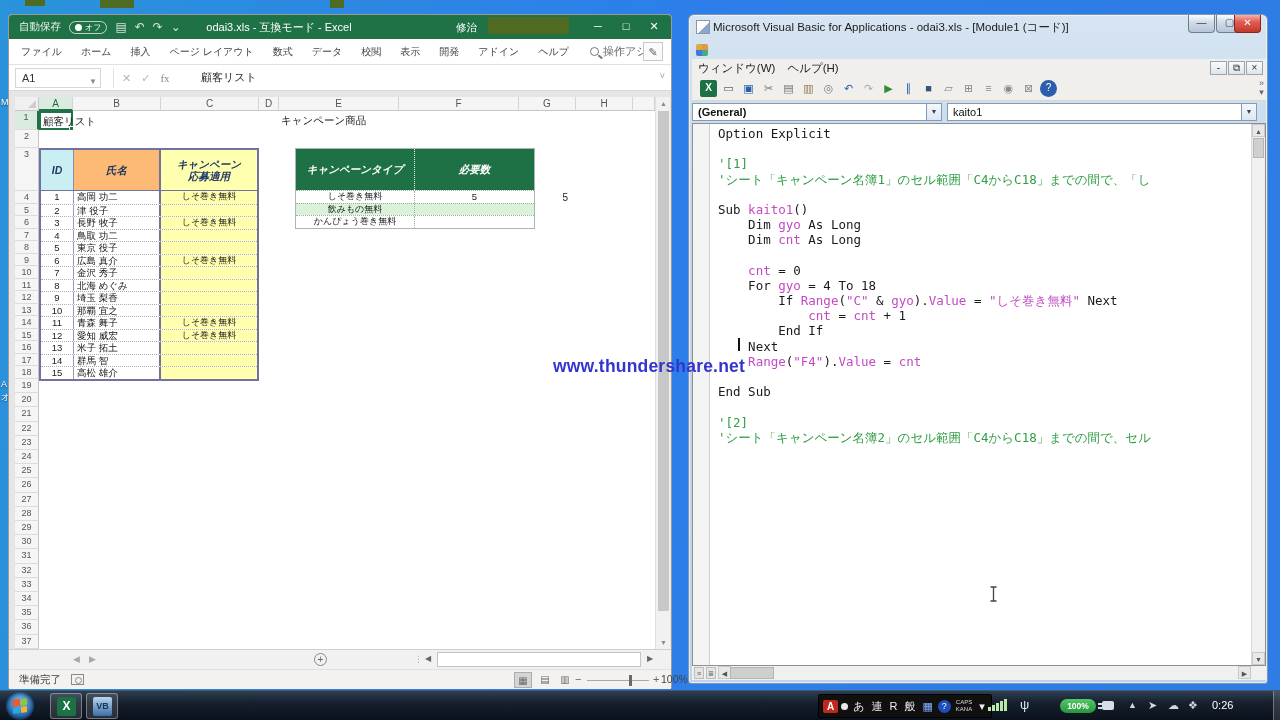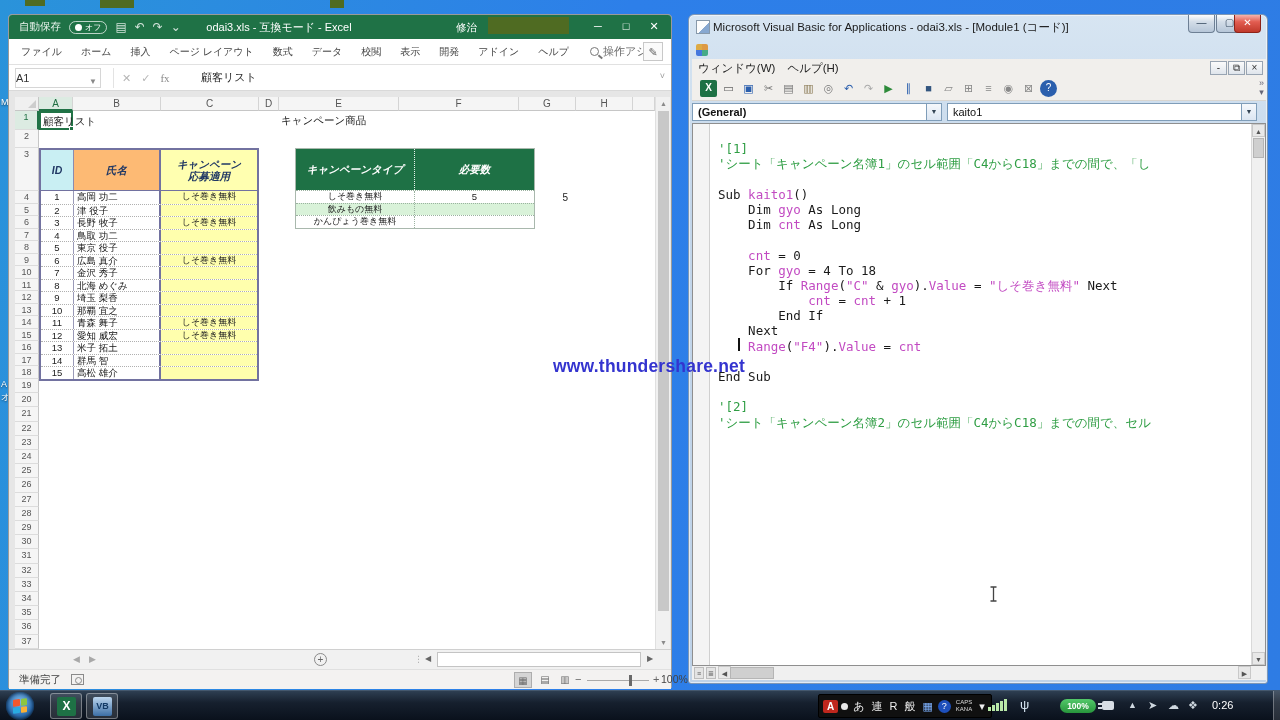--- a/index.html
+++ b/index.html
@@ -35,21 +35,21 @@
   .rtab { font-size:10px; color:#444; margin-right:19px; white-space:nowrap; }
   #rib-search { display:flex; align-items:center; gap:4px; color:#666; font-size:11px; margin-left:2px; }
   .mag { width:9px; height:9px; border:1.4px solid #777; border-radius:50%; position:relative; display:inline-block; }
   .mag:after { content:""; position:absolute; left:7px; top:8px; width:5px; height:1.5px; background:#777; transform:rotate(40deg); }
   #rib-share { position:absolute; right:8px; top:3px; width:20px; height:19px; border:1px solid #c8c8c8;
                text-align:center; line-height:18px; font-size:11px; color:#666; background:#fafafa; }
   
   #xl-fbar { position:absolute; left:0; top:50px; width:100%; height:26px; background:#fff;
              border-bottom:1px solid #d9d9d9; font-size:11px; color:#333; }
   #namebox { position:absolute; left:6px; top:3px; width:86px; height:20px; border:1px solid #d6d6d6;
-             background:#fff; line-height:18px; }
+             background:#fff; line-height:18px; padding-left:6px; }
   #namebox .dd { position:absolute; right:3px; top:4px; color:#888; font-size:8px; }
   .fxgrp { position:absolute; left:104px; top:3px; height:20px; display:flex; align-items:center; gap:10px;
            color:#b5b5b5; font-size:11px; padding-left:8px; border-left:1px solid #e3e3e3; }
   .fxgrp .fx { color:#8a8a8a; font-family:"Liberation Serif",serif;text-align:right; }
   #formula-text { position:absolute; left:192px; top:5px; color:#222; }
   #fbar-exp { position:absolute; right:6px; top:6px; color:#999; font-size:9px; }
   
   #corner { position:absolute; left:6px; top:82px; width:24px; height:14px; background:#f0f0f0;
             border-right:1px solid #c6c6c6; border-bottom:1px solid #c6c6c6; }
   #corner:after { content:""; position:absolute; right:2px; bottom:2px; border-left:8px solid transparent;
@@ -529,20 +529,21 @@
       <span class="arr">▼</span>
     </div>
     <div class="vb-combo" style="left:258px;width:310px">
       <span>kaito1</span>
       <span class="arr">▼</span>
     </div>
 
     <div id="vb-code">
       <div id="vb-margin"></div>
       <div id="code-lines">
+          <div class="cl"><span class="seg-k">Option Explicit</span></div>
           <div class="cl"> </div>
           <div class="cl"><span class="seg-c">'[1]</span></div>
           <div class="cl"><span class="seg-c">'シート「キャンペーン名簿1」のセル範囲「C4からC18」までの間で、「し</span></div>
           <div class="cl"> </div>
           <div class="cl"><span class="seg-k">Sub </span><span class="seg-i">kaito1</span><span class="seg-k">()</span></div>
           <div class="cl"><span class="seg-k">    Dim </span><span class="seg-i">gyo</span><span class="seg-k"> As Long</span></div>
           <div class="cl"><span class="seg-k">    Dim </span><span class="seg-i">cnt</span><span class="seg-k"> As Long</span></div>
           <div class="cl"> </div>
           <div class="cl"><span class="seg-k">    </span><span class="seg-i">cnt</span><span class="seg-k"> = 0</span></div>
           <div class="cl"><span class="seg-k">    For </span><span class="seg-i">gyo</span><span class="seg-k"> = 4 To 18</span></div>

